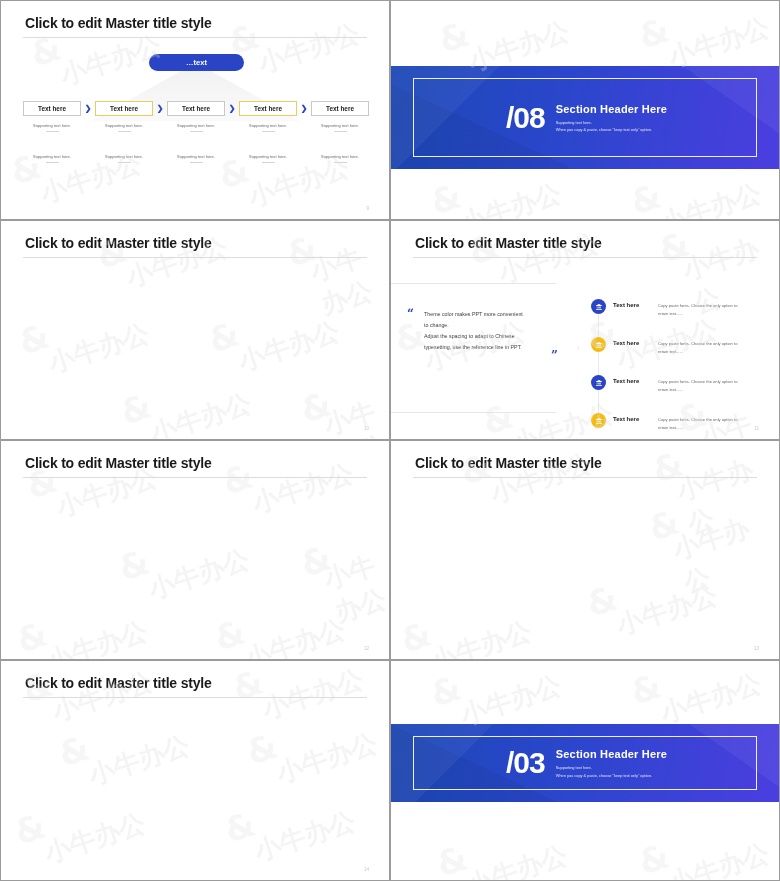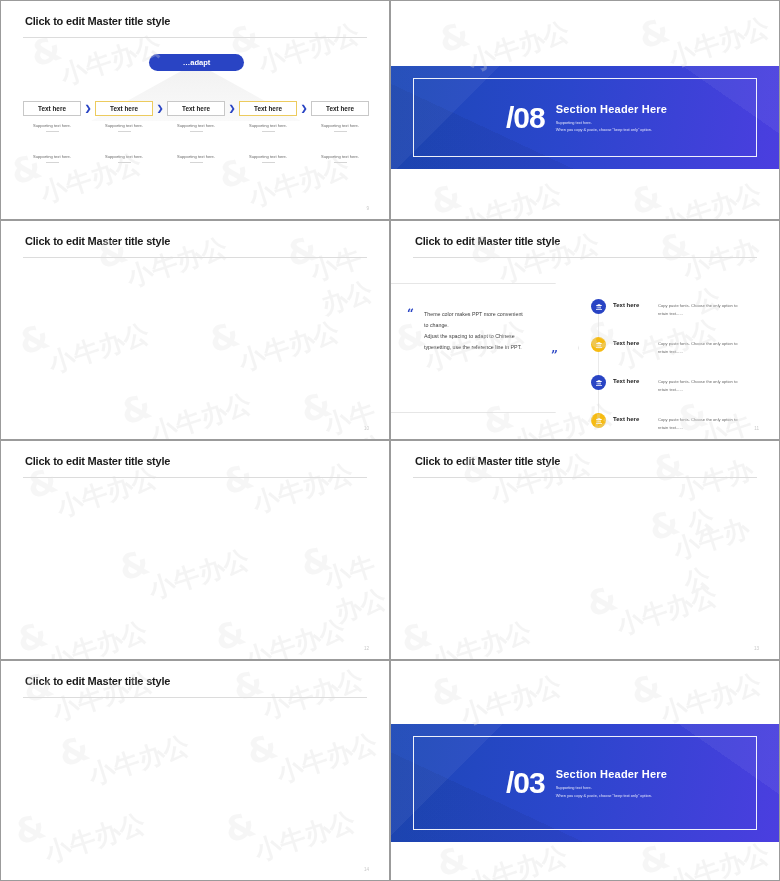--- a/index.html
+++ b/index.html
@@ -12,21 +12,21 @@
   .slide { position:relative; background:#fff; border:1px solid #9b9b9b;
            overflow:hidden; }
 
   
   .wm { position:absolute; inset:0; pointer-events:none; z-index:5;
         opacity:.30; }
   .wm span { position:absolute; font-size:26px; color:#dcdcdc; font-weight:700;
              font-family:"DejaVu Sans", sans-serif; }
   .wm span.amp { font-size:34px; color:#e2e2e2; }
 
-  .title { position:absolute; left:24px; top:14px; font-size:11px; font-weight:700;
+  .title { position:absolute; left:24px; top:14px; font-size:14px; font-weight:700;
            color:#1a1a1a; letter-spacing:-0.2px; white-space:nowrap; }
   .titleRule { position:absolute; left:22px; right:22px; top:36px; height:1px; background:#dcdcdc; }
   .pgno { position:absolute; right:20px; bottom:8px; font-size:4.6px; color:#c9c9c9; }
 
   
   .pill-top { position:absolute; left:148px; top:53px; width:95px; height:17px;
               background:#2944c4; border-radius:9px; color:#fff; font-size:7.5px;
               font-weight:700; display:flex; align-items:center; justify-content:center; }
   .cone { position:absolute; left:90px; top:70px; width:210px; height:50px;
           background:linear-gradient(#f2f2f2,#fafafa);
@@ -92,21 +92,21 @@
       <span class="amp" style="left:228px;top:18px;transform:rotate(-18deg)">&amp;</span>
       <span style="left:256px;top:30px;transform:rotate(-18deg)">小牛办公</span>
       <span class="amp" style="left:10px;top:148px;transform:rotate(-18deg)">&amp;</span>
       <span style="left:38px;top:160px;transform:rotate(-18deg)">小牛办公</span>
       <span class="amp" style="left:218px;top:152px;transform:rotate(-18deg)">&amp;</span>
       <span style="left:246px;top:164px;transform:rotate(-18deg)">小牛办公</span>
     </div>
     <div class="title">Click to edit Master title style</div>
     <div class="titleRule"></div>
     <div class="cone"></div>
-    <div class="pill-top">…adapt</div>
+    <div class="pill-top">…text</div>
     <div class="boxrow" id="s1row">
         <div class="pbox">
           <div class="bx">Text here</div>
           <div class="st">Supporting text here.</div>
           <div class="dash"></div>
           <div class="st2">Supporting text here.</div>
           <div class="dash"></div>
         </div>
         <div class="chev">❯</div>
         <div class="pbox gold">
@@ -325,21 +325,21 @@
     <div class="wm">
       <span class="amp" style="left:40px;top:10px;transform:rotate(-18deg)">&amp;</span>
       <span style="left:68px;top:22px;transform:rotate(-18deg)">小牛办公</span>
       <span class="amp" style="left:240px;top:8px;transform:rotate(-18deg)">&amp;</span>
       <span style="left:268px;top:20px;transform:rotate(-18deg)">小牛办公</span>
       <span class="amp" style="left:46px;top:180px;transform:rotate(-18deg)">&amp;</span>
       <span style="left:74px;top:192px;transform:rotate(-18deg)">小牛办公</span>
       <span class="amp" style="left:248px;top:178px;transform:rotate(-18deg)">&amp;</span>
       <span style="left:276px;top:190px;transform:rotate(-18deg)">小牛办公</span>
     </div>
-    <div class="shBand" style="top:63px;height:118px;">
+    <div class="shBand" style="top:63px;height:78px;">
       <div class="shFrame"></div>
       <div class="shInner">
         <div class="shNum">/03</div>
         <div class="shTxt">
           <div class="h">Section Header Here</div>
           <div class="s">Supporting text here.</div>
           <div class="s2">When you copy &amp; paste, choose “keep text only” option.</div>
         </div>
       </div>
     </div>

